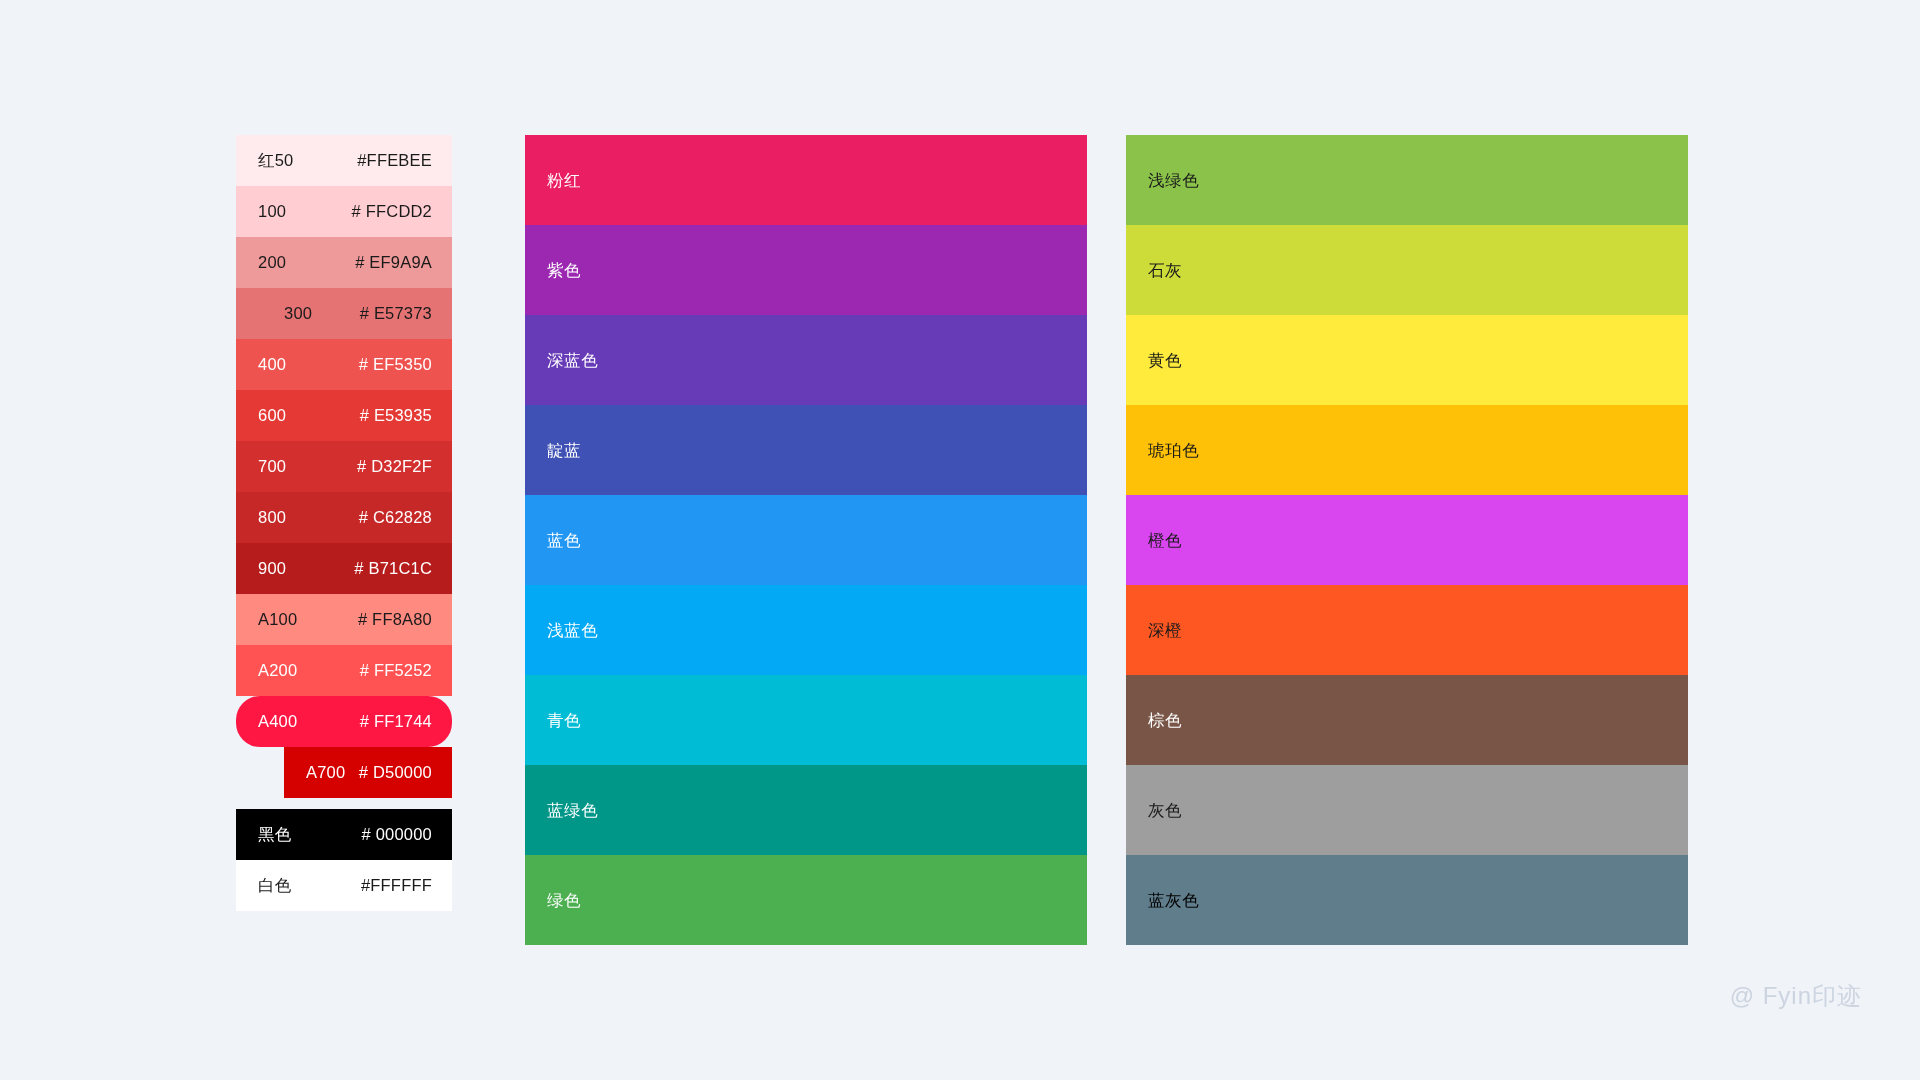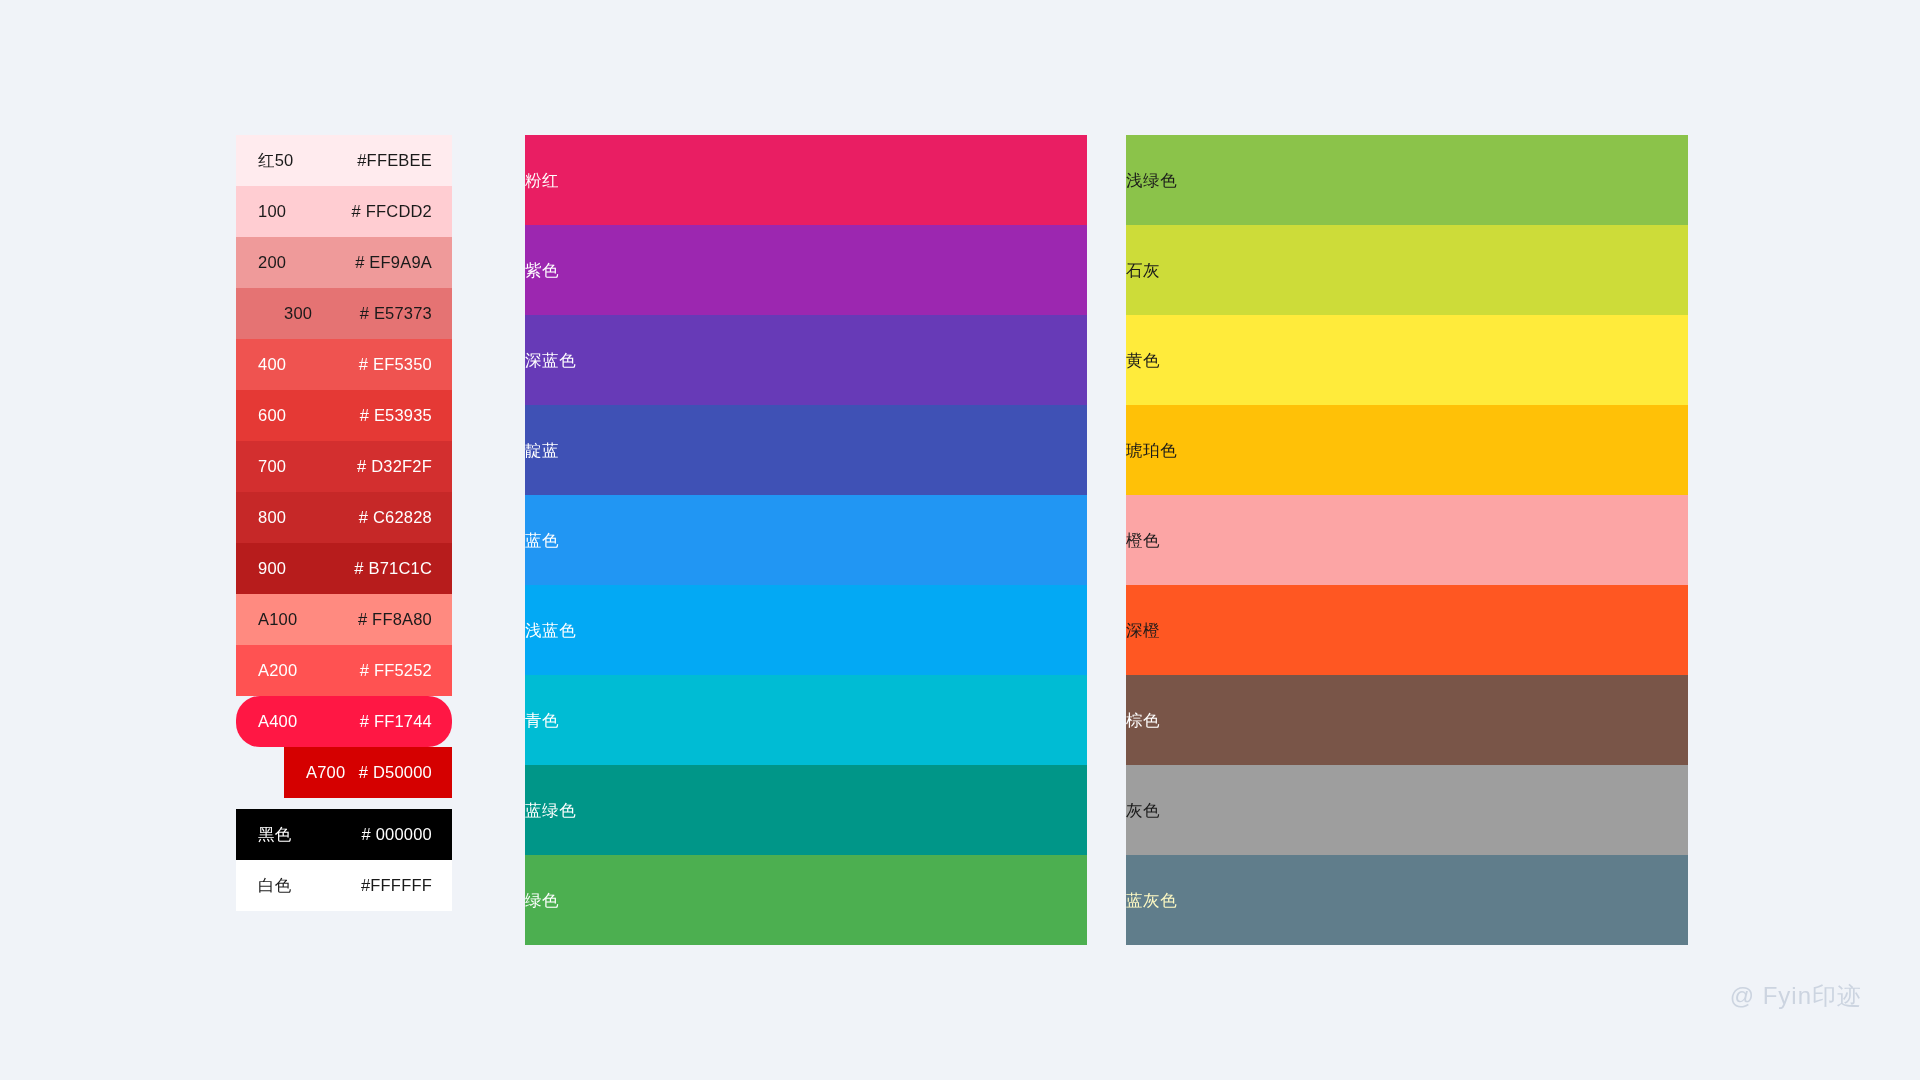--- a/index.html
+++ b/index.html
@@ -48,20 +48,21 @@
     top: 135px;
     width: 562px;
   }
   .col-mid  { left: 525px; }
   .col-right{ left: 1126px; }
 
   .block-row {
     height: 90px;
     display: flex;
     align-items: center;
+    padding-left: 22px;
     font-size: 16.5px;
     letter-spacing: 0.6px;
     line-height: 1;
   }
 
   
   .watermark {
     position: absolute;
     right: 58px;
     bottom: 68px;
@@ -180,32 +181,32 @@
       </div>
       <div class="block-row" style="background: rgb(205, 220, 57); color: rgb(26, 26, 26);">
         <span>石灰</span>
       </div>
       <div class="block-row" style="background: rgb(255, 235, 59); color: rgb(26, 26, 26);">
         <span>黄色</span>
       </div>
       <div class="block-row" style="background: rgb(255, 193, 7); color: rgb(26, 26, 26);">
         <span>琥珀色</span>
       </div>
-      <div class="block-row" style="background: #fca5a5; color: rgb(26, 26, 26);">
+      <div class="block-row" style="background: #d946ef; color: rgb(26, 26, 26);">
         <span>橙色</span>
       </div>
       <div class="block-row" style="background: rgb(255, 87, 34); color: rgb(26, 26, 26);">
         <span>深橙</span>
       </div>
       <div class="block-row" style="background: rgb(121, 85, 72); color: rgb(255, 255, 255);">
         <span>棕色</span>
       </div>
       <div class="block-row" style="background: rgb(158, 158, 158); color: rgb(26, 26, 26);">
         <span>灰色</span>
       </div>
-      <div class="block-row" style="background: rgb(96, 125, 139); color: #fef9c3;">
+      <div class="block-row" style="background: rgb(96, 125, 139); color: #000000;">
         <span>蓝灰色</span>
       </div>
     </div>
 
   <div class="watermark" style="color: rgb(204, 212, 224);">@ Fyin印迹</div>
 
 </div>
 
 </body></html>

